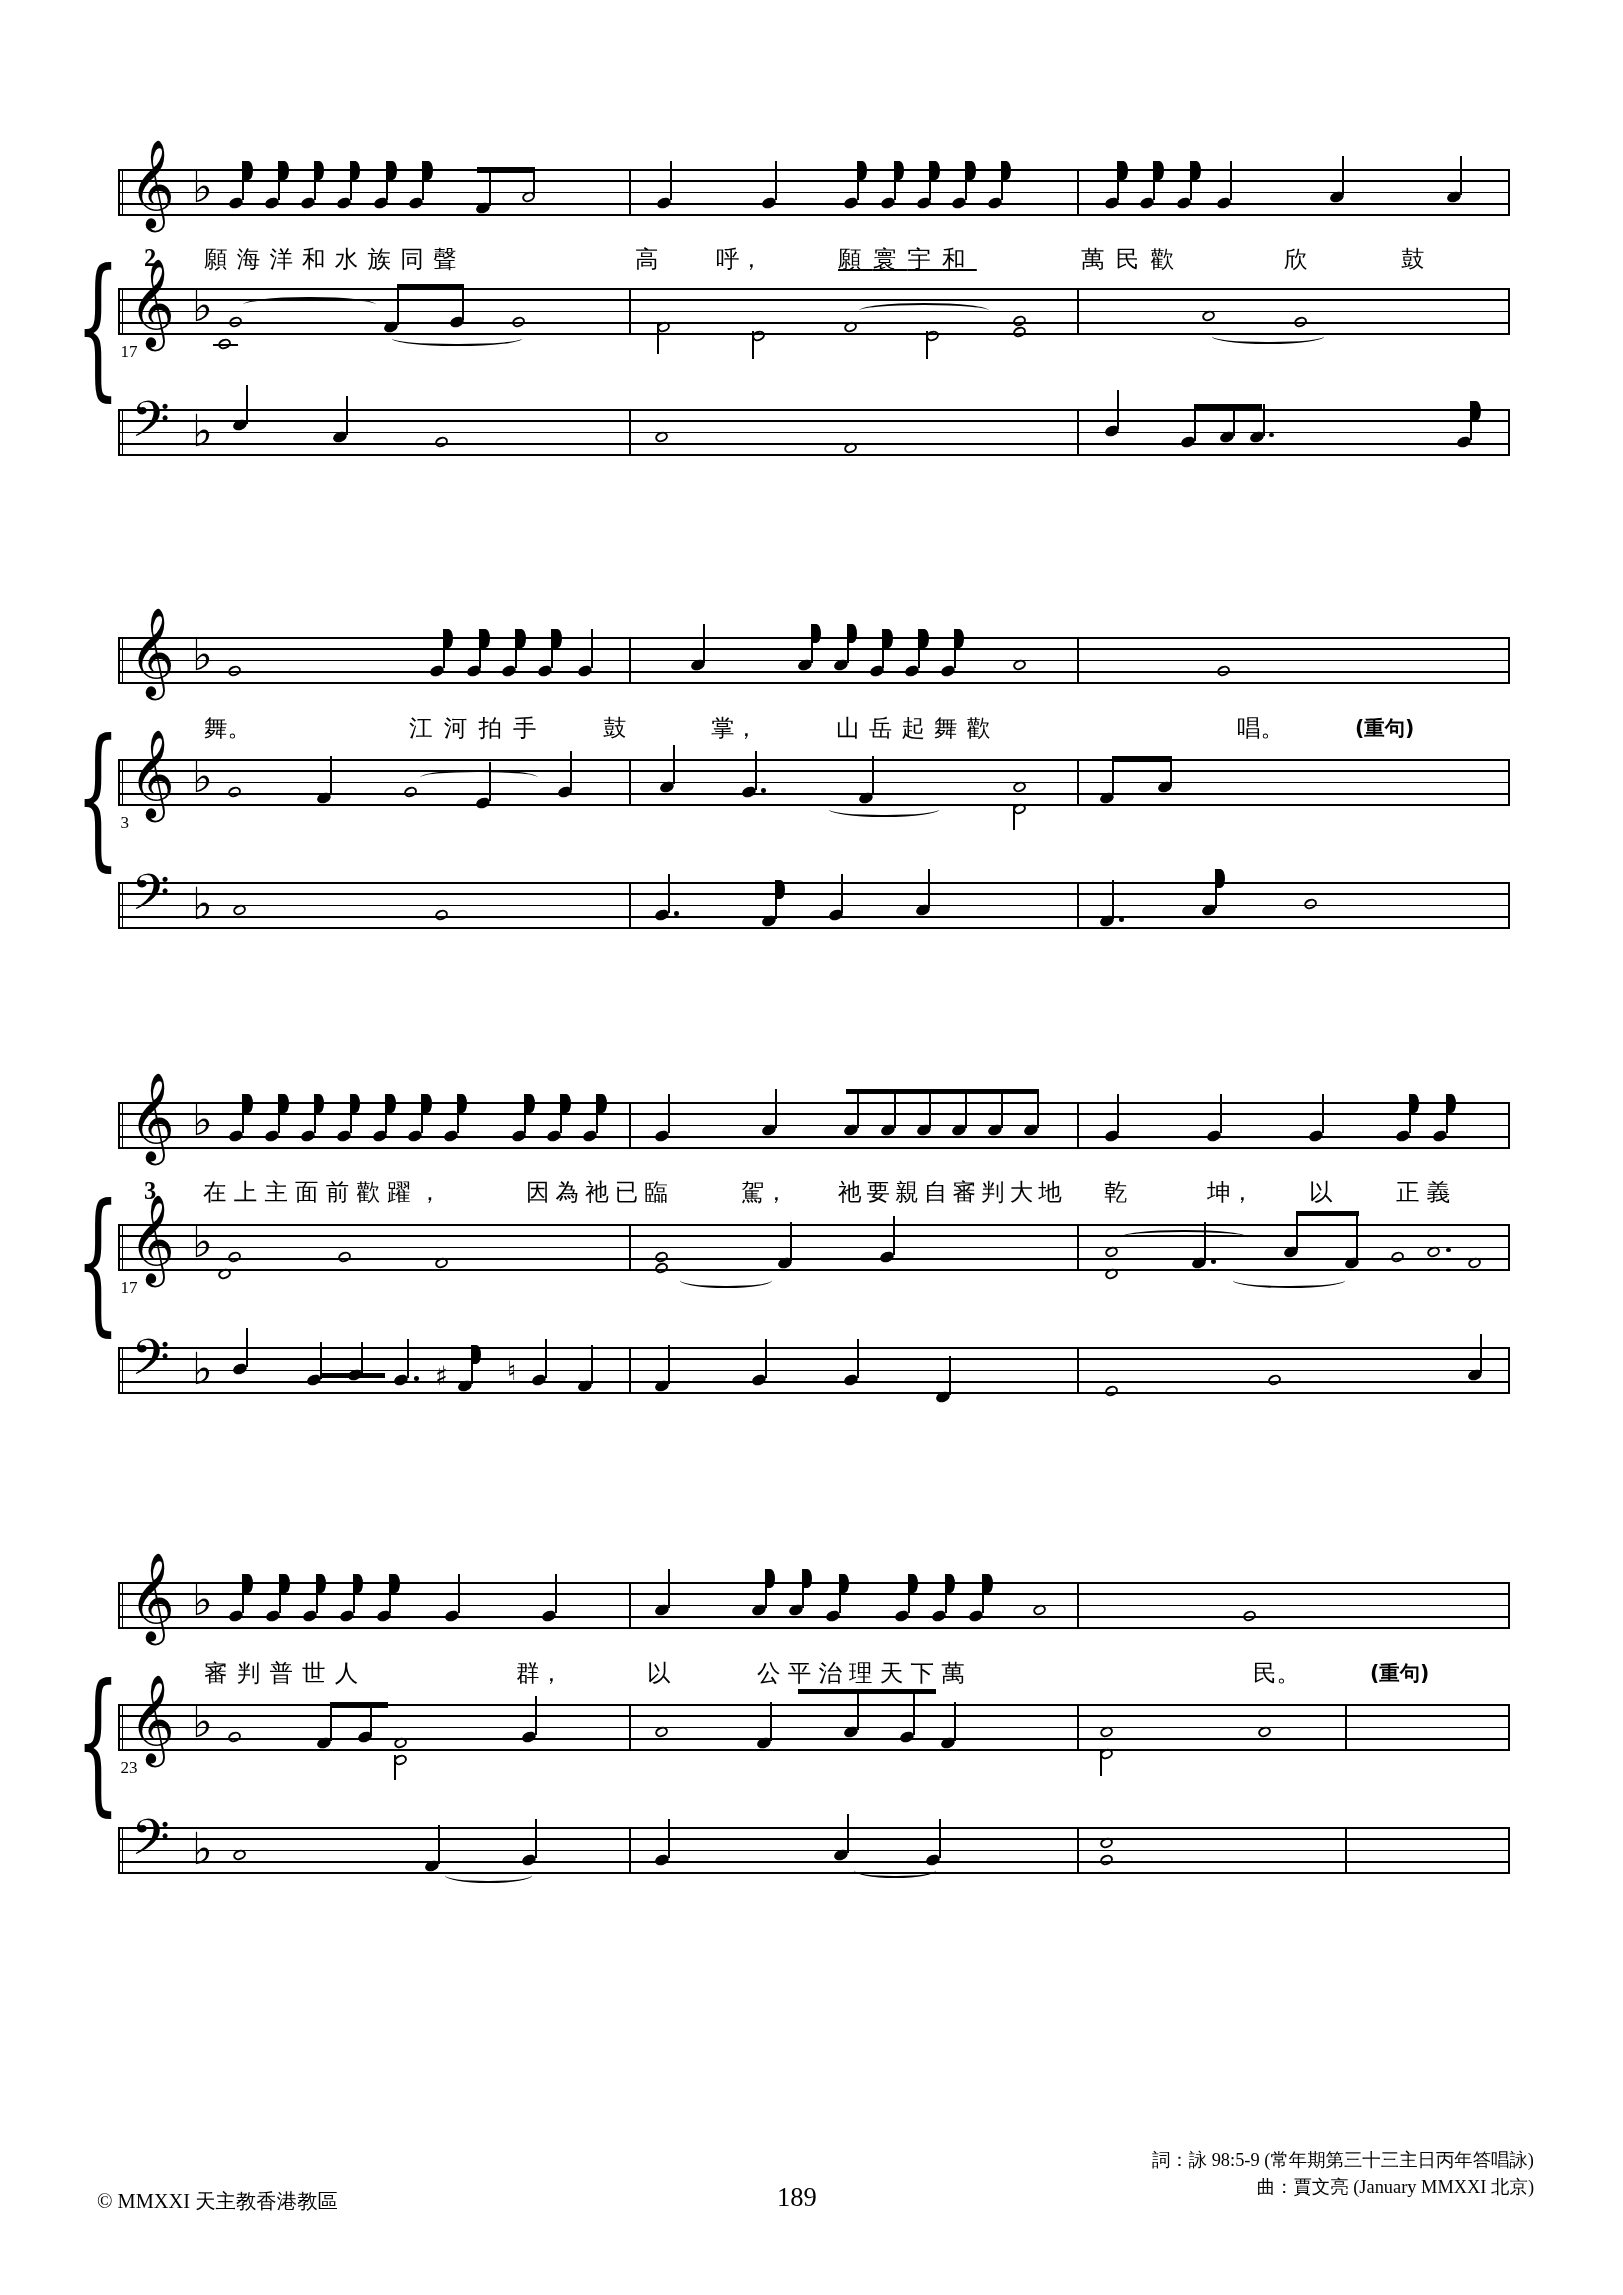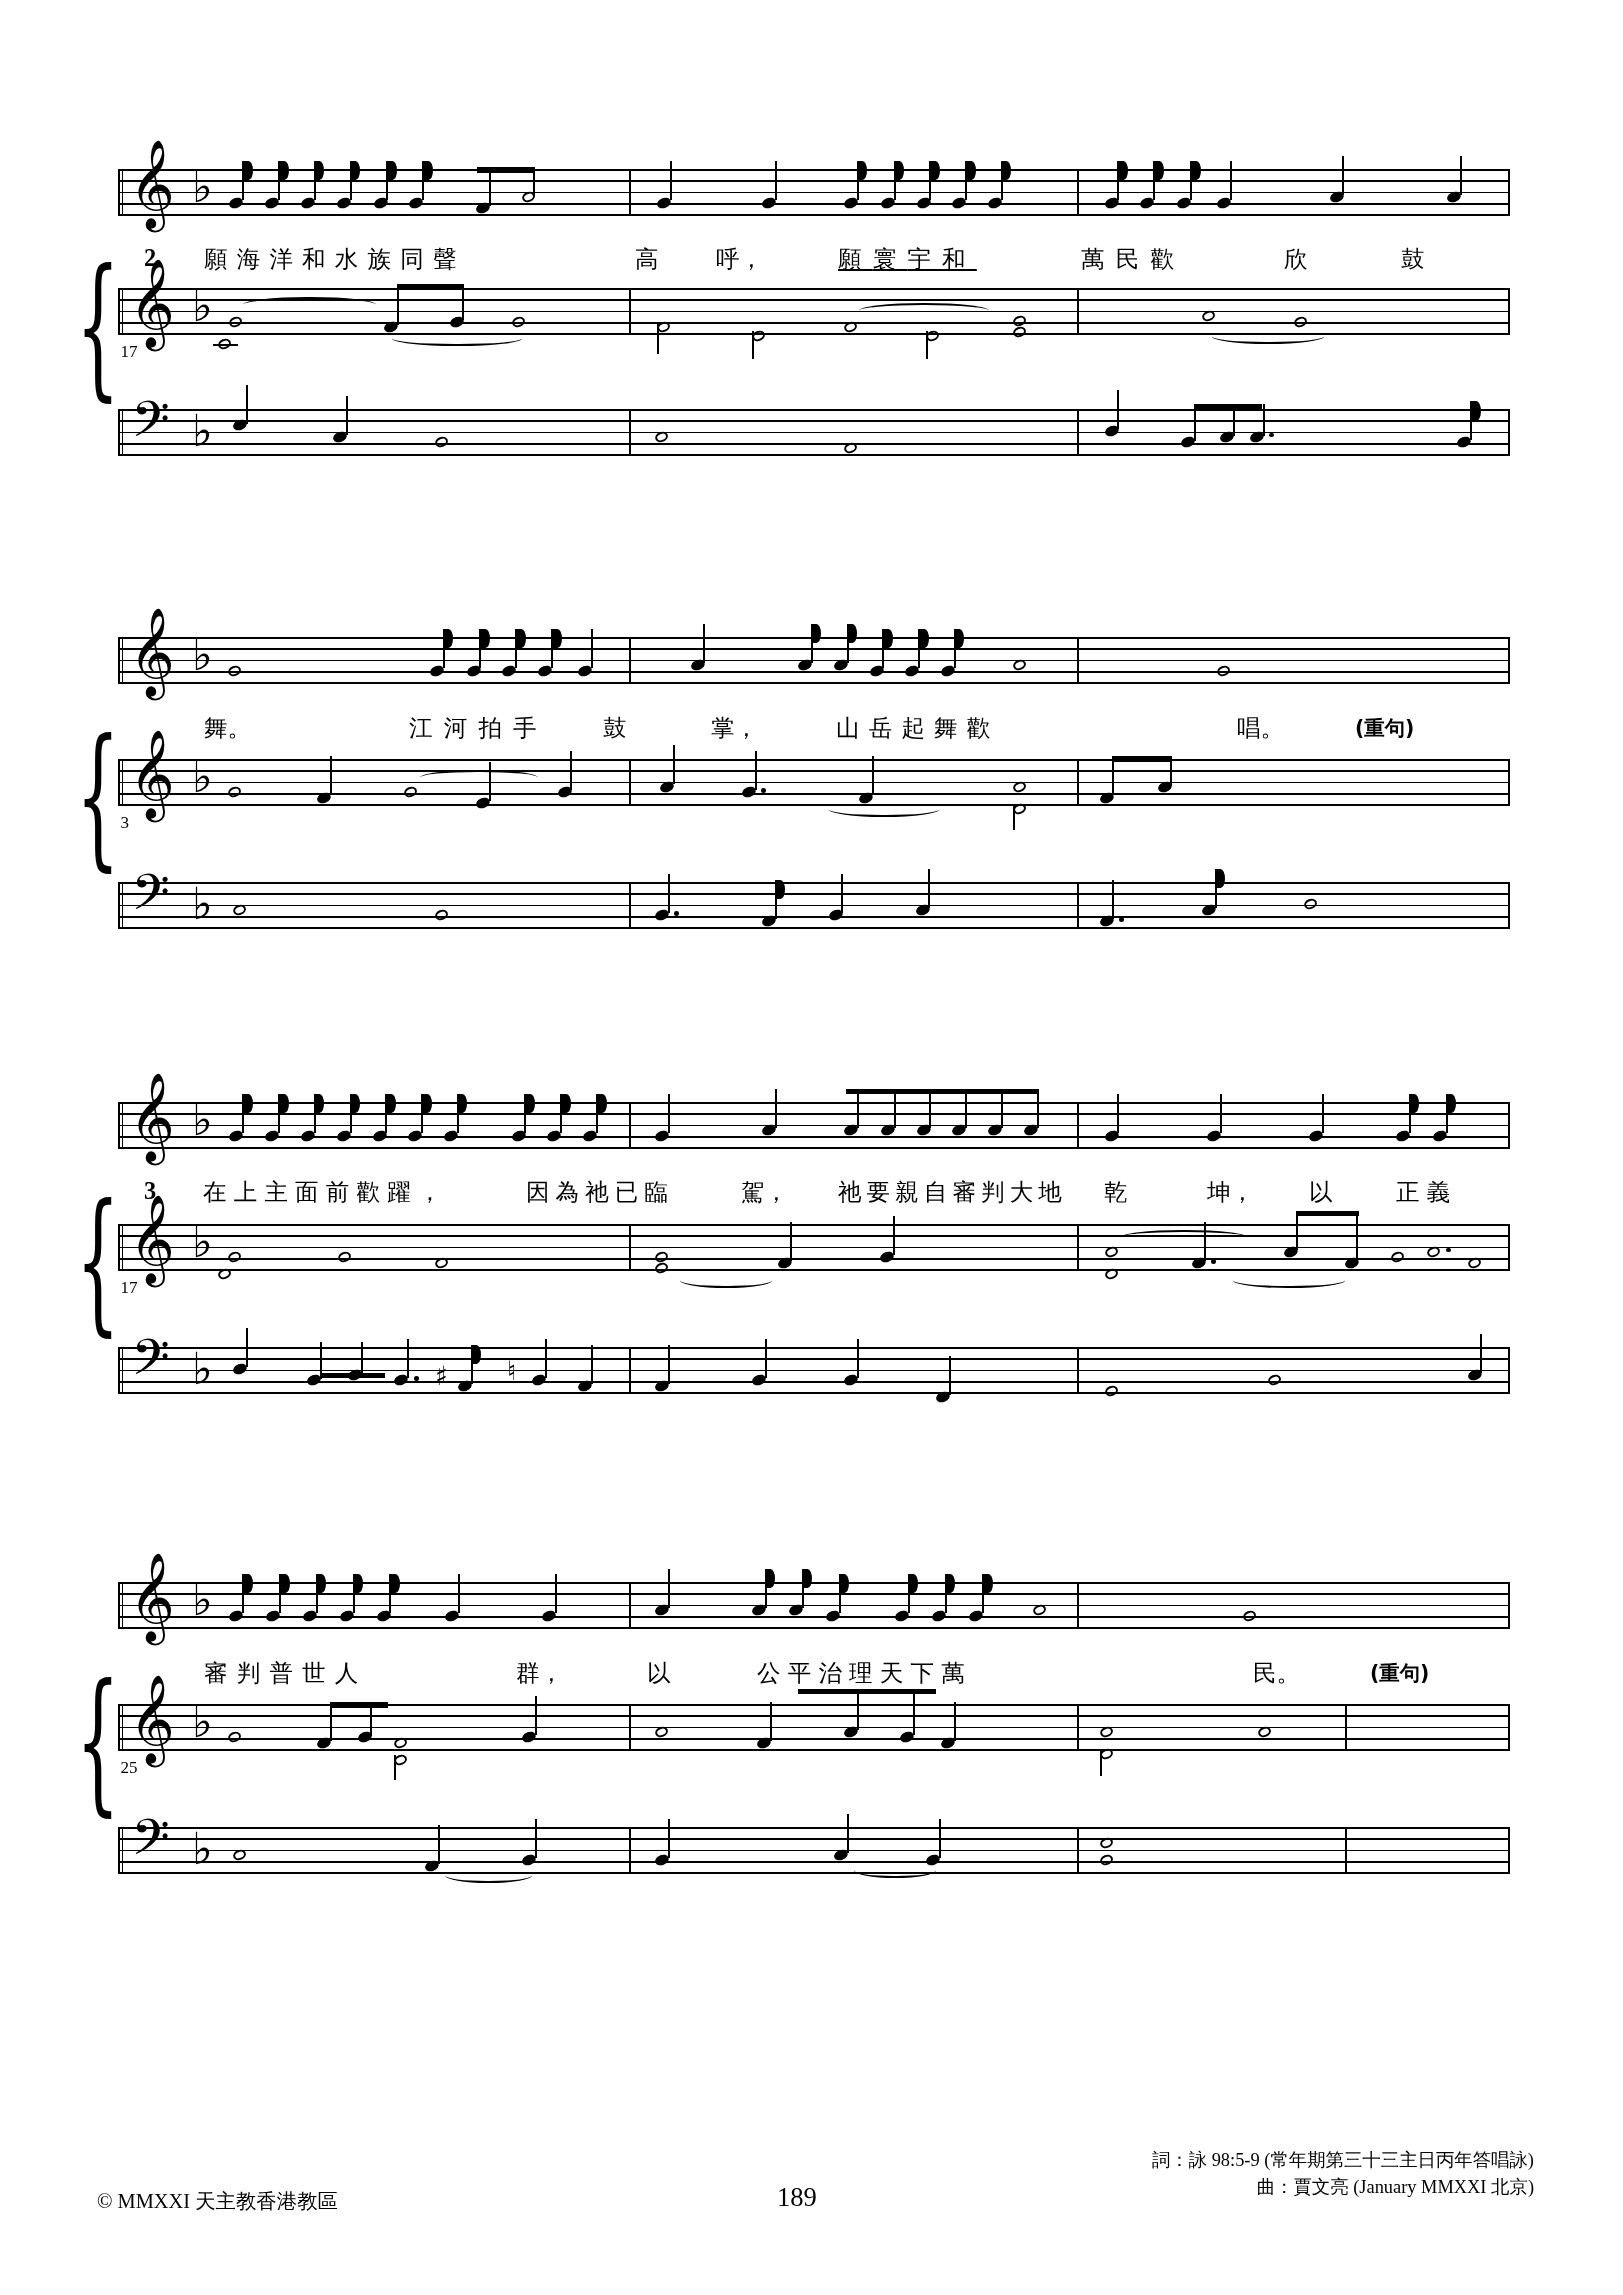--- a/index.html
+++ b/index.html
@@ -874,21 +874,21 @@
       <div class="barline" style="left:0px; top:0px; height:47px;"></div>
       <div class="barline" style="left:3.6px; top:0px; height:47px;"></div>
       <div class="barline" style="left:511px; top:0px; height:47px;"></div>
       <div class="barline" style="left:959px; top:0px; height:47px;"></div>
       <div class="barline" style="left:1227px; top:0px; height:47px;"></div>
       <div class="barline" style="left:1390px; top:0px; height:47px;"></div>
 
       <div class="clef treble" style="left:11.2px; top:-24px;">𝄞</div>
       <div class="keysig" style="left:74px; top:-4.1px;">♭</div>
 
-      <div class="measnum" style="left:2.6px; top:54px;">25</div>
+      <div class="measnum" style="left:2.6px; top:54px;">23</div>
 
       <div class="nh open" style="left:110px; top:28px;"></div>
       <div class="nh" style="left:199px; top:34px;"></div>
       <div class="stem" style="left:212px; top:-2px; height:39px;"></div>
       <div class="beam" style="left:214px; top:-2px; width:56px;"></div>
       <div class="nh" style="left:240px; top:28px;"></div>
       <div class="stem" style="left:252px; top:-2px; height:34px;"></div>
       <div class="nh open" style="left:276px; top:34px;"></div>
       <div class="nh open" style="left:276px; top:51px;"></div>
       <div class="stem" style="left:276px; top:51px; height:24.5px;"></div>

